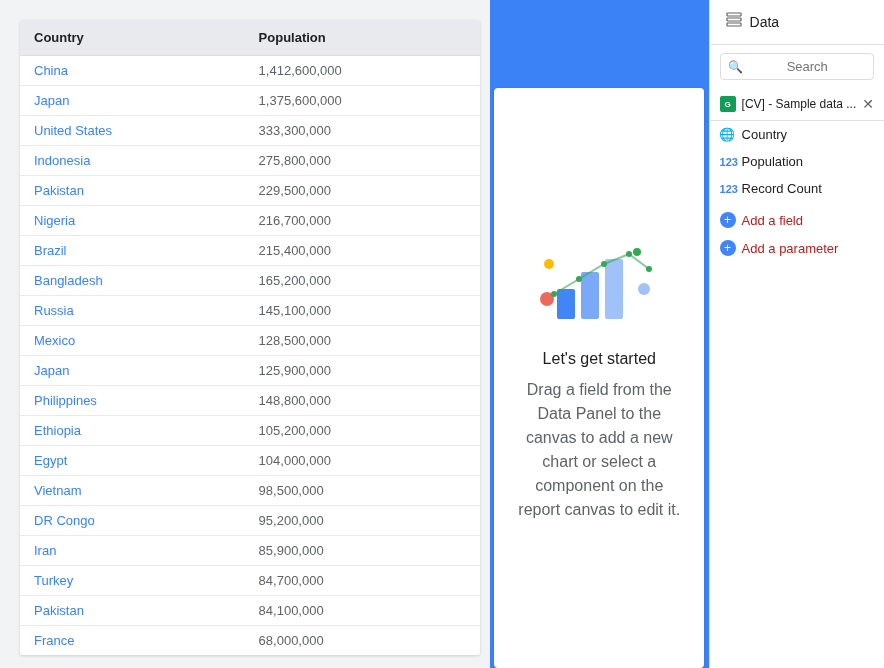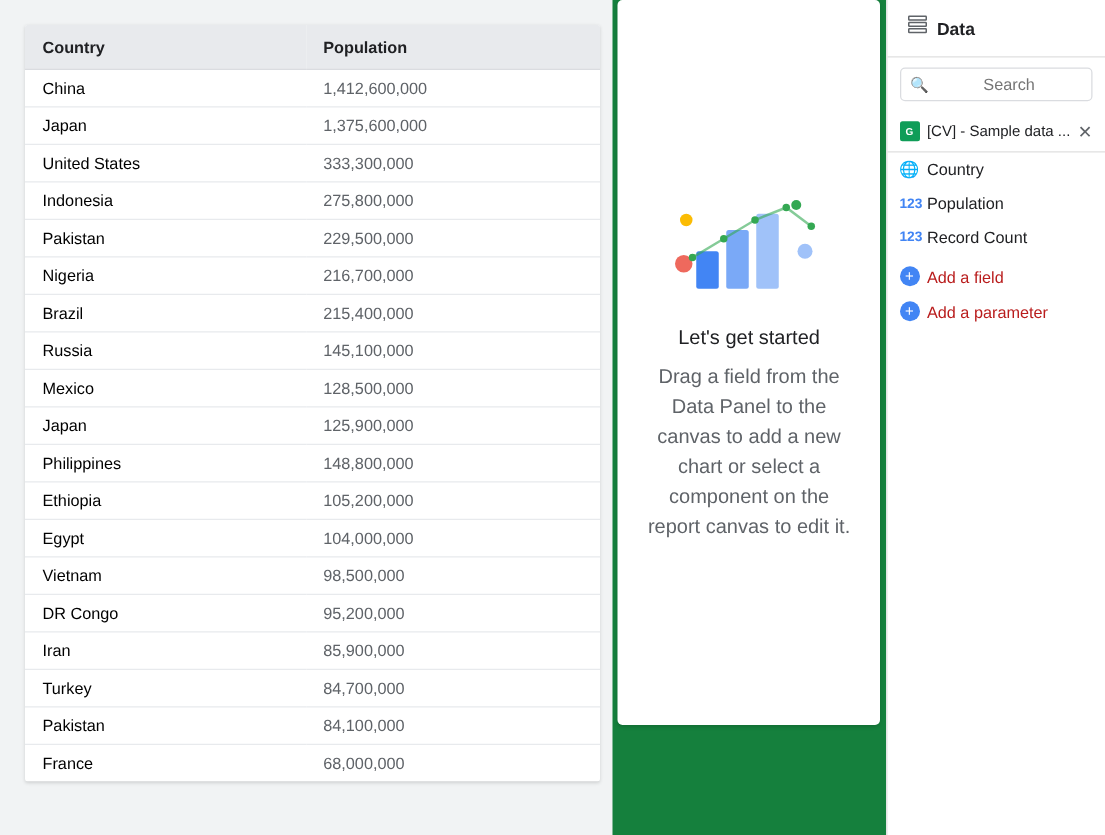--- a/index.html
+++ b/index.html
@@ -49,34 +49,34 @@
     tbody tr {
       border-bottom: 1px solid #e8eaed;
     }
 
     tbody tr:last-child {
       border-bottom: none;
     }
 
     tbody td {
       padding: 7px 14px;
-      color: #000000;
+      color: #3b82f6;
       font-size: 13px;
     }
 
     tbody td:nth-child(2) {
       color: #5f6368;
     }
 
     
     .middle-panel {
       flex: 1;
-      background: #15803d;
-      display: flex;
-      align-items: flex-start;
+      background: #3b82f6;
+      display: flex;
+      align-items: flex-end;
       justify-content: center;
     }
 
     .canvas-area {
       background: #fff;
       border-radius: 4px;
       box-shadow: 0 1px 3px rgba(0,0,0,0.15);
       width: 210px;
       height: 580px;
       display: flex;
@@ -124,21 +124,21 @@
       gap: 8px;
     }
 
     .panel-header-icon {
       color: #5f6368;
       font-size: 16px;
     }
 
     .panel-title {
       font-size: 14px;
-      font-weight: 700;
+      font-weight: 400;
       color: #202124;
     }
 
     .search-box {
       margin: 8px 10px;
       display: flex;
       align-items: center;
       border: 1px solid #dadce0;
       border-radius: 4px;
       padding: 5px 8px;
@@ -285,20 +285,24 @@
           </tr>
           <tr>
             <td>Nigeria</td>
             <td>216,700,000</td>
           </tr>
           <tr>
             <td>Brazil</td>
             <td>215,400,000</td>
           </tr>
           <tr>
+            <td>Bangladesh</td>
+            <td>165,200,000</td>
+          </tr>
+          <tr>
             <td>Russia</td>
             <td>145,100,000</td>
           </tr>
           <tr>
             <td>Mexico</td>
             <td>128,500,000</td>
           </tr>
           <tr>
             <td>Japan</td>
             <td>125,900,000</td>

